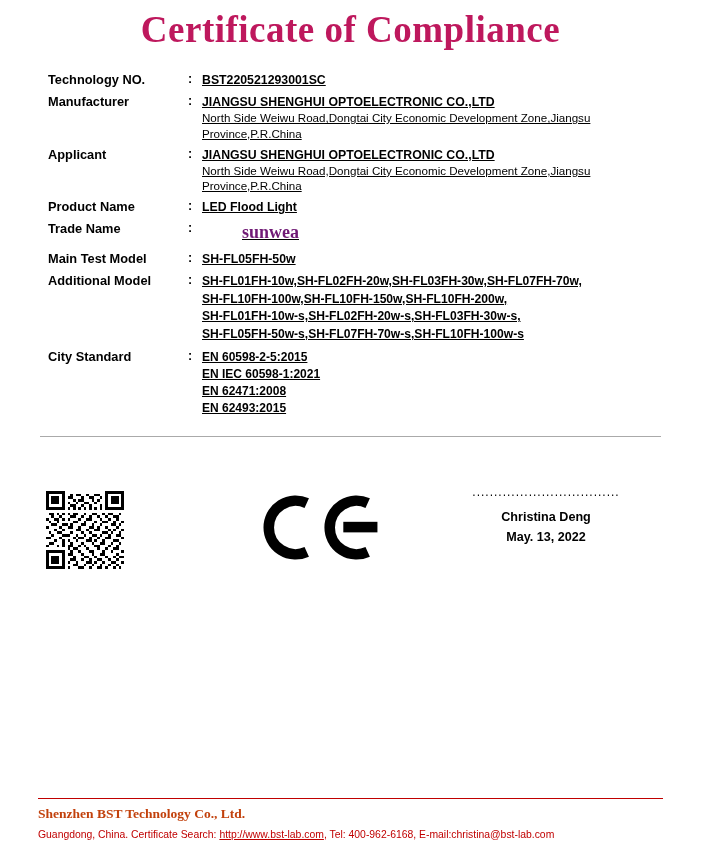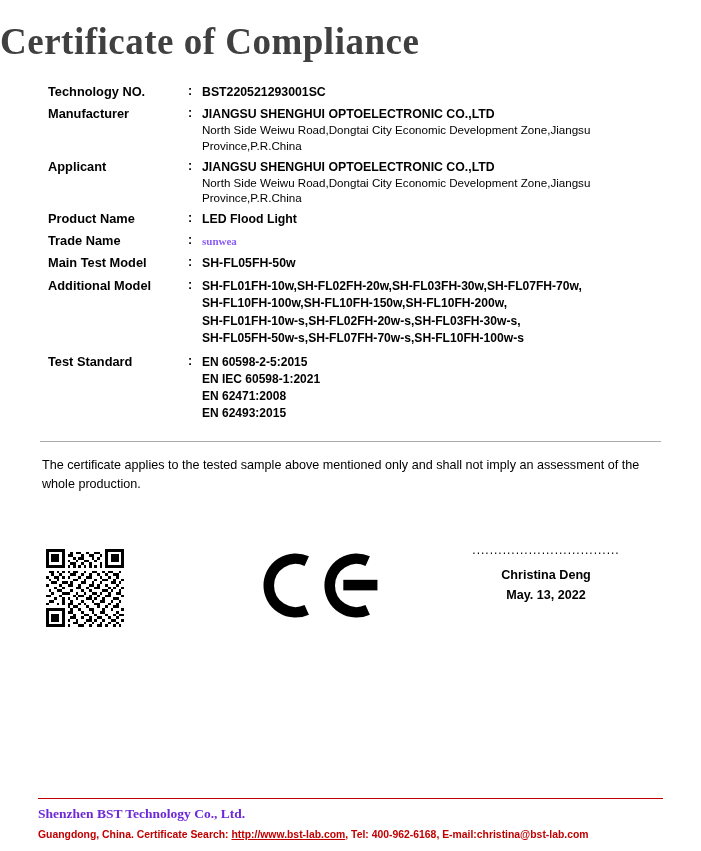--- a/index.html
+++ b/index.html
@@ -17,27 +17,27 @@
   }
   .page {
     width: 701px;
     height: 851px;
     position: relative;
     box-sizing: border-box;
   }
 
   
   .title {
-    text-align: left;
+    text-align: center;
     font-family: "Liberation Serif", serif;
     font-weight: bold;
     font-size: 37px;
-    color: #404040;
+    color: #be185d;
     letter-spacing: 0.5px;
-    padding-top: 20px;
+    padding-top: 8px;
     padding-bottom: 12px;
   }
 
   
   .info {
     margin: 6px 44px 0 48px;
     border-collapse: collapse;
     width: 610px;
     table-layout: fixed;
   }
@@ -54,20 +54,21 @@
     line-height: 1.25;
   }
   .info td.colon {
     width: 14px;
     font-weight: bold;
     text-align: left;
   }
   .info td.value {
     font-size: 12.3px;
     line-height: 1.32;
+    text-decoration: underline;
   }
   .value.bold {
     font-weight: bold;
     font-size: 12.6px;
   }
   .value .sub {
     font-weight: normal;
     font-size: 11.6px;
     display: block;
     line-height: 1.3;
@@ -79,23 +80,24 @@
     line-height: 1.45;
   }
   .value .std-line {
     display: block;
     font-size: 12px;
     font-weight: bold;
     line-height: 1.42;
   }
   .brand-name {
     font-weight: bold;
-    font-size: 11px;
-    color: #8b5cf6;
+    font-size: 18px;
+    color: #701a75;
     font-family: "Liberation Serif", serif;
+    margin-left: 40px;
   }
 
   
   .divider {
     border: none;
     border-top: 1px solid #aaaaaa;
     margin: 16px 40px 0 40px;
   }
 
   
@@ -160,39 +162,38 @@
     bottom: 0;
     padding: 0 0 8px 0;
   }
   .footer-rule {
     border: none;
     border-top: 1px solid #c00000;
     margin: 0 38px 7px 38px;
   }
   .company {
     margin: 0 38px;
-    color: #6d28d9;
+    color: #c2410c;
     font-weight: bold;
     font-size: 13.5px;
     font-family: "Liberation Serif", serif;
   }
   .addr {
     margin: 5px 38px 0 38px;
     color: #c00000;
     font-size: 10.4px;
     line-height: 1.55;
   }
   .addr a {
     color: #c00000;
     text-decoration: underline;
   }
   .addr .line2 {
     display: block;
     margin-top: 3px;
-    font-weight: bold;
   }
 </style>
 </head>
 <body>
 
 <div class="page">
 
   <div class="title">Certificate of Compliance</div>
 
   <table class="info">
@@ -246,37 +247,36 @@
         <td class="colon">:</td>
         <td class="value">
           <span class="strong-line">SH-FL01FH-10w,SH-FL02FH-20w,SH-FL03FH-30w,SH-FL07FH-70w,</span>
           <span class="strong-line">SH-FL10FH-100w,SH-FL10FH-150w,SH-FL10FH-200w,</span>
           <span class="strong-line">SH-FL01FH-10w-s,SH-FL02FH-20w-s,SH-FL03FH-30w-s,</span>
           <span class="strong-line">SH-FL05FH-50w-s,SH-FL07FH-70w-s,SH-FL10FH-100w-s</span>
         </td>
       </tr>
 
       <tr>
-        <td class="label">Test Standard</td>
+        <td class="label">City Standard</td>
         <td class="colon">:</td>
         <td class="value">
           <span class="std-line">EN 60598-2-5:2015</span>
           <span class="std-line">EN IEC 60598-1:2021</span>
           <span class="std-line">EN 62471:2008</span>
           <span class="std-line">EN 62493:2015</span>
         </td>
       </tr>
 
     </tbody>
   </table>
 
   <hr class="divider">
 
   <div class="statement">
-    <p>The certificate applies to the tested sample above mentioned only and shall not imply an assessment of the whole production.</p>
   </div>
 
   <div class="marks">
 
     <svg class="qr" viewBox="0 0 29 29" shape-rendering="crispEdges">
       <rect width="29" height="29" fill="#ffffff"></rect>
       <g fill="#000000">
 
         <rect x="0" y="0" width="7" height="1"></rect>
           <rect x="0" y="6" width="7" height="1"></rect>

